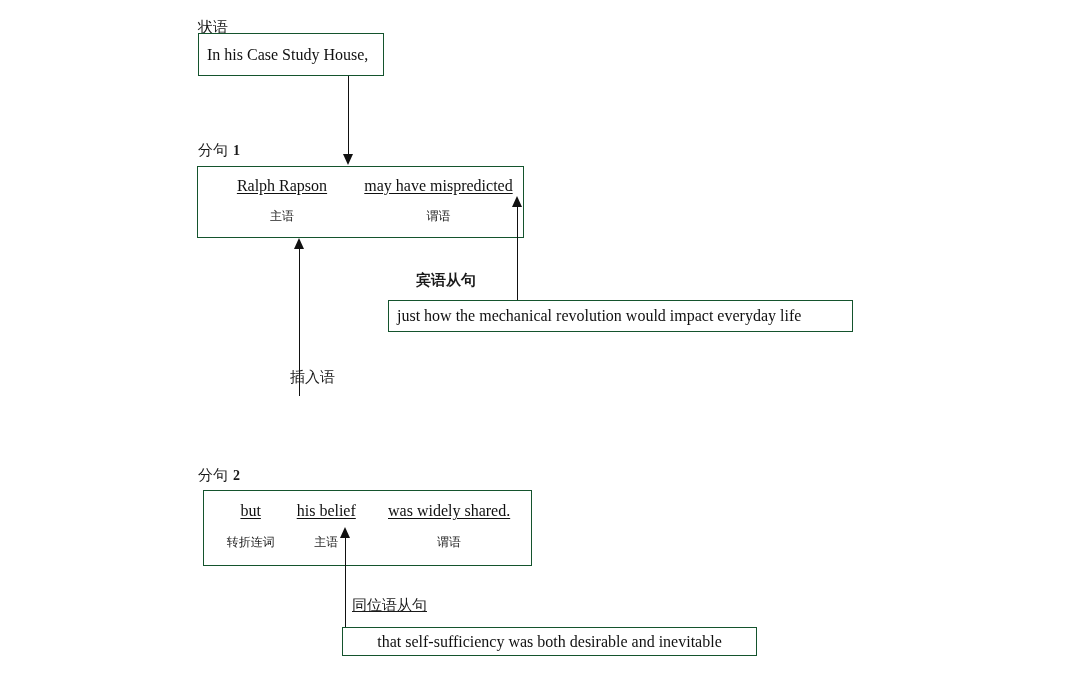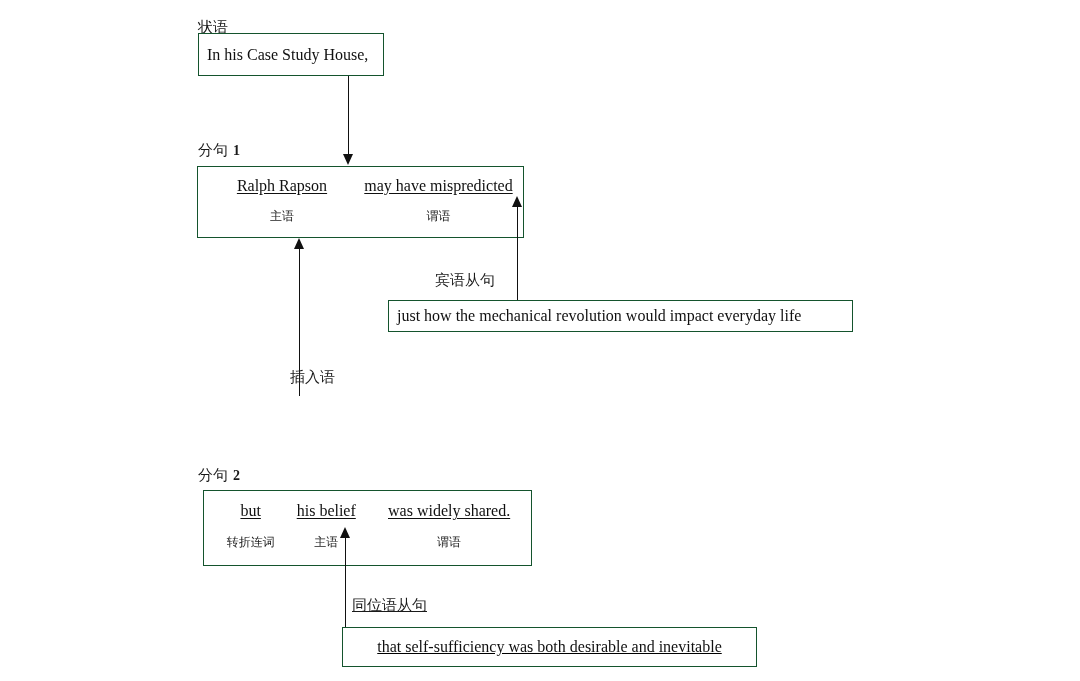--- a/index.html
+++ b/index.html
@@ -130,21 +130,21 @@
       <div class="cell en" style="width:54%;">may have mispredicted</div>
     </div>
     <div class="row" style="top:41px;">
       <div class="cell cn" style="width:46%;">主语</div>
       <div class="cell cn" style="width:54%;">谓语</div>
     </div>
   </div>
 
   <div class="vline" style="left:517px; top:207px; height:93px;"></div>
   <div class="arrowhead up" style="left:512px; top:196px;"></div>
-  <div class="conn-label" style="left:435px; top:273px;">宾语从句</div>
+  <div class="conn-label" style="left:416px; top:273px;font-weight:bold;">宾语从句</div>
 
   <div class="box simple" style="left:388px; top:300px; width:465px; height:32px;">
     <div class="inner">just how the mechanical revolution would impact everyday life</div>
   </div>
 
   <div class="vline" style="left:299px; top:249px; height:147px;"></div>
   <div class="arrowhead up" style="left:294px; top:238px;"></div>
   <div class="conn-label" style="left:290px; top:370px;">插入语</div>
 
 
@@ -160,17 +160,17 @@
       <div class="cell cn" style="width:22%;">转折连词</div>
       <div class="cell cn" style="width:26%;">主语</div>
       <div class="cell cn" style="width:52%;">谓语</div>
     </div>
   </div>
 
   <div class="vline" style="left:345px; top:538px; height:90px;"></div>
   <div class="arrowhead up" style="left:340px; top:527px;"></div>
   <div class="conn-label" style="left:352px; top:598px;text-decoration:underline;">同位语从句</div>
 
-  <div class="box simple" style="left:342px; top:627px; width:415px; height:40px;text-decoration:underline;">
+  <div class="box simple" style="left:342px; top:627px; width:415px; height:29px;">
     <div class="inner centered">that self-sufficiency was both desirable and inevitable</div>
   </div>
 
 </div>
 
 </body></html>

